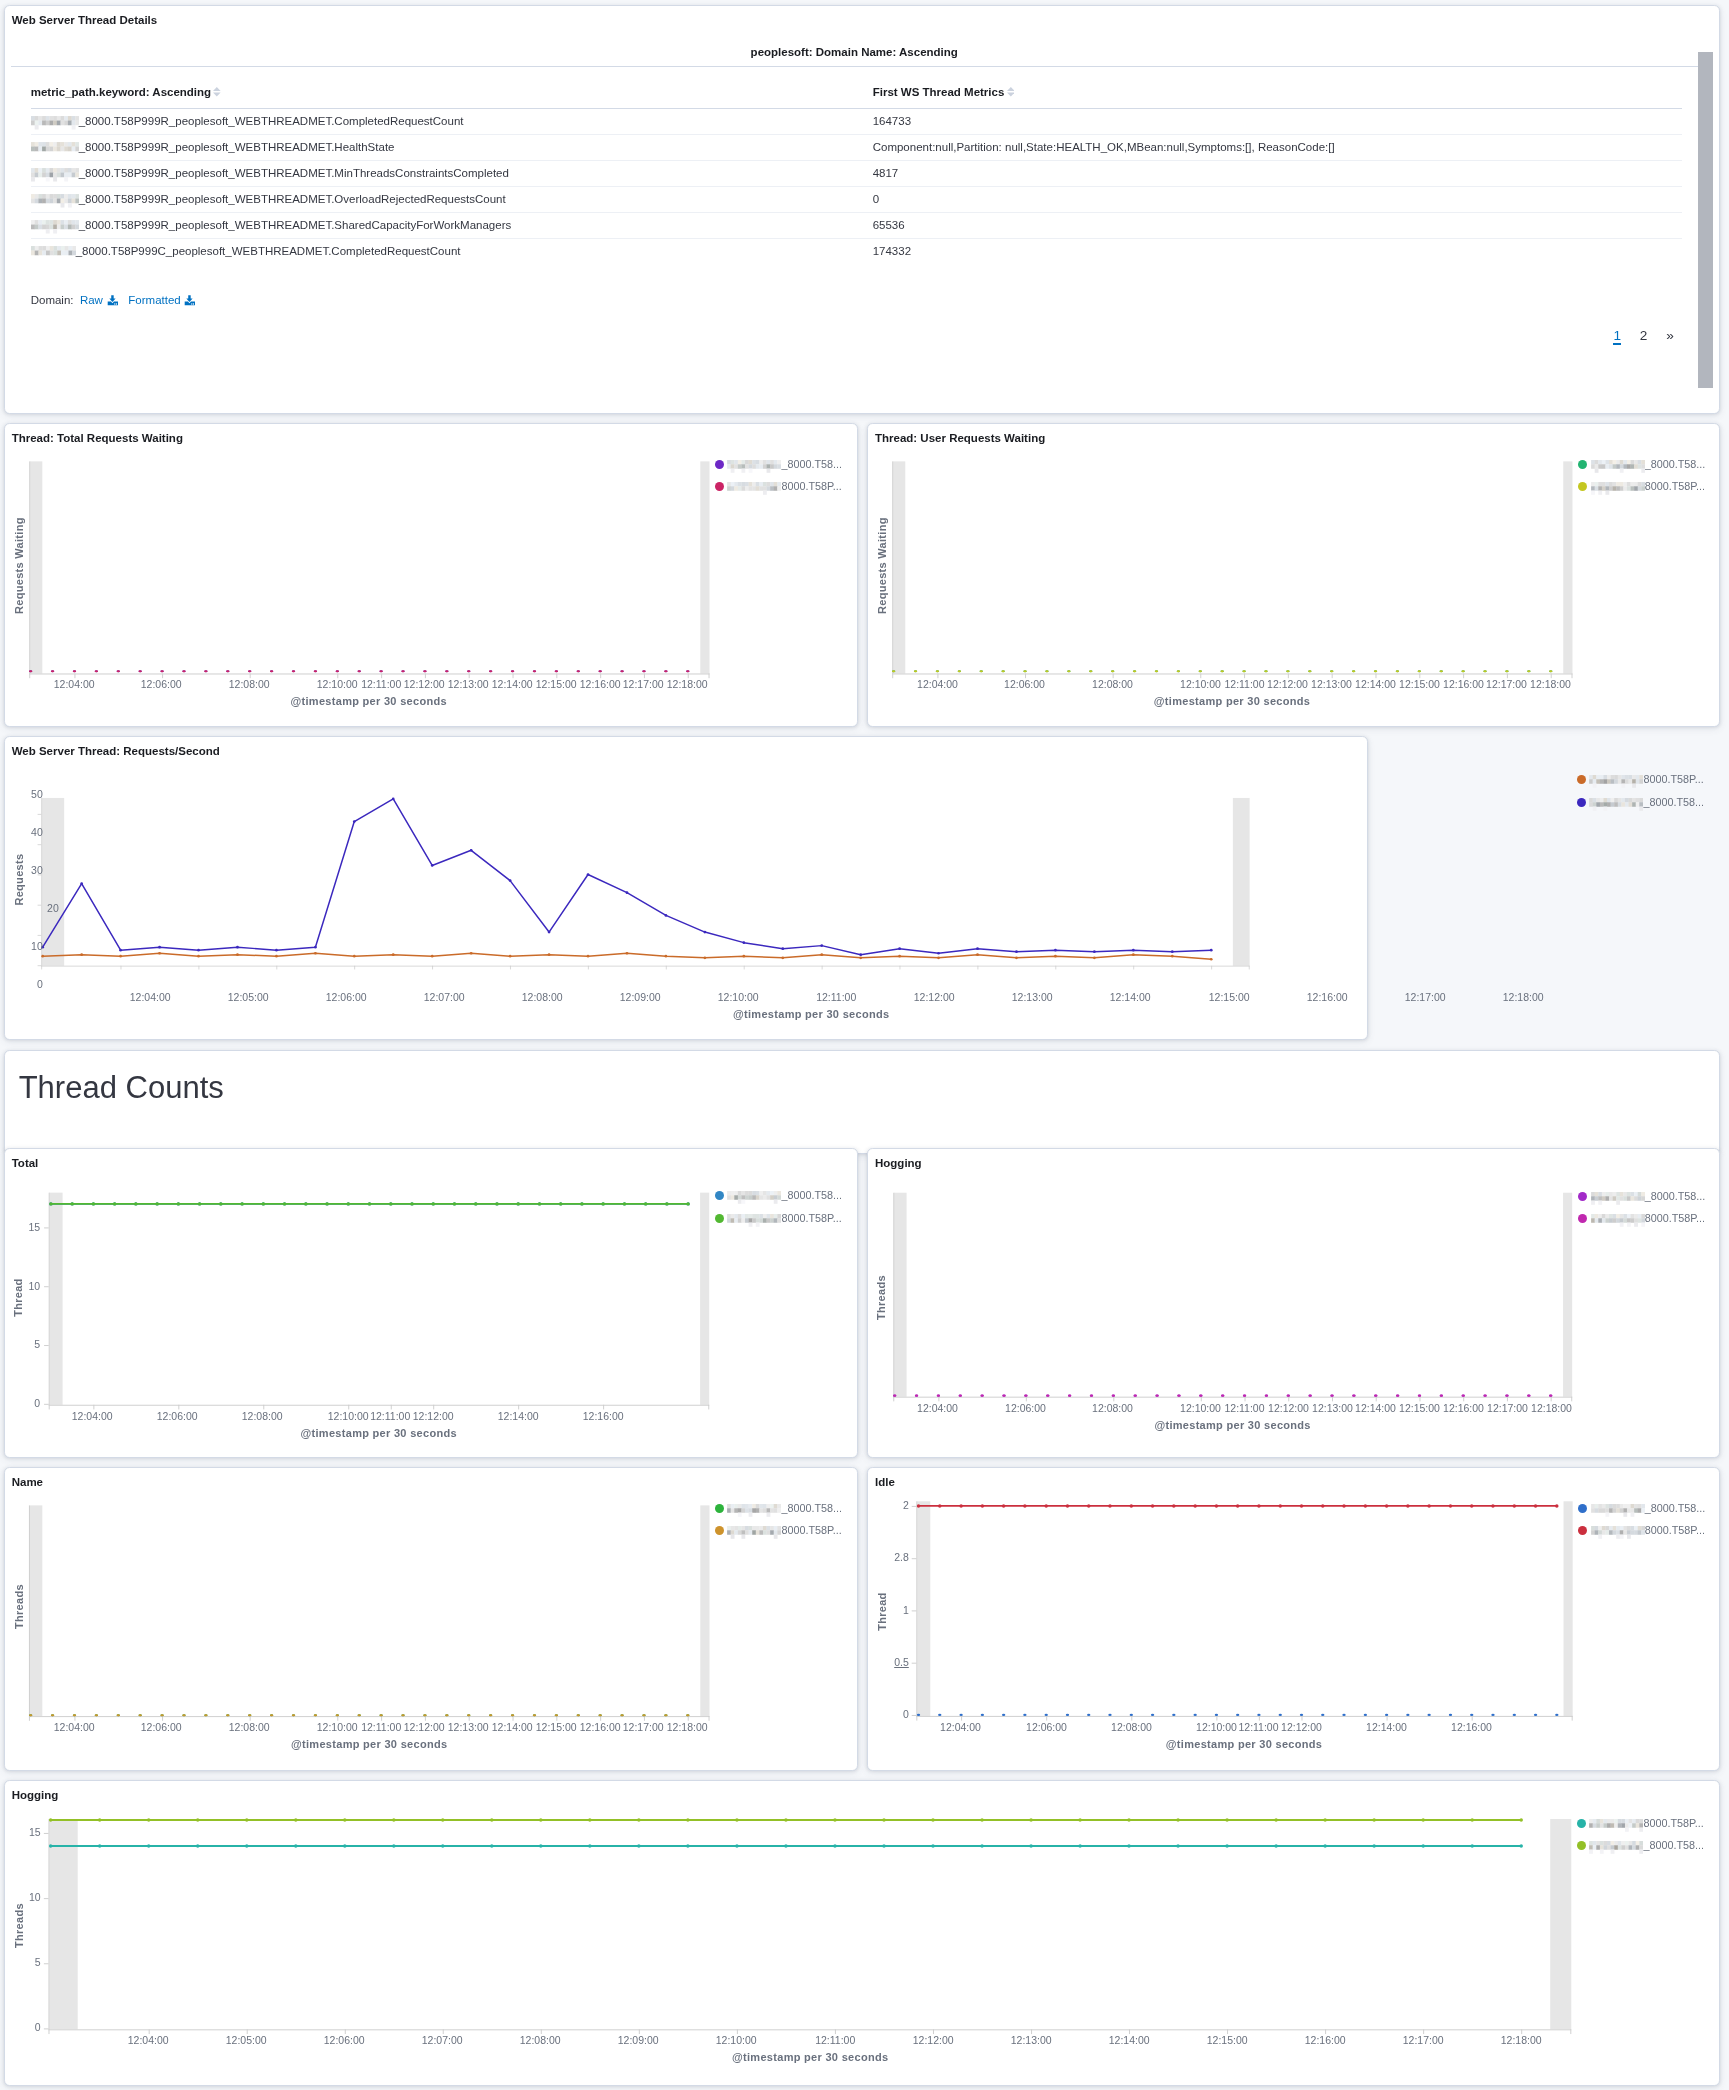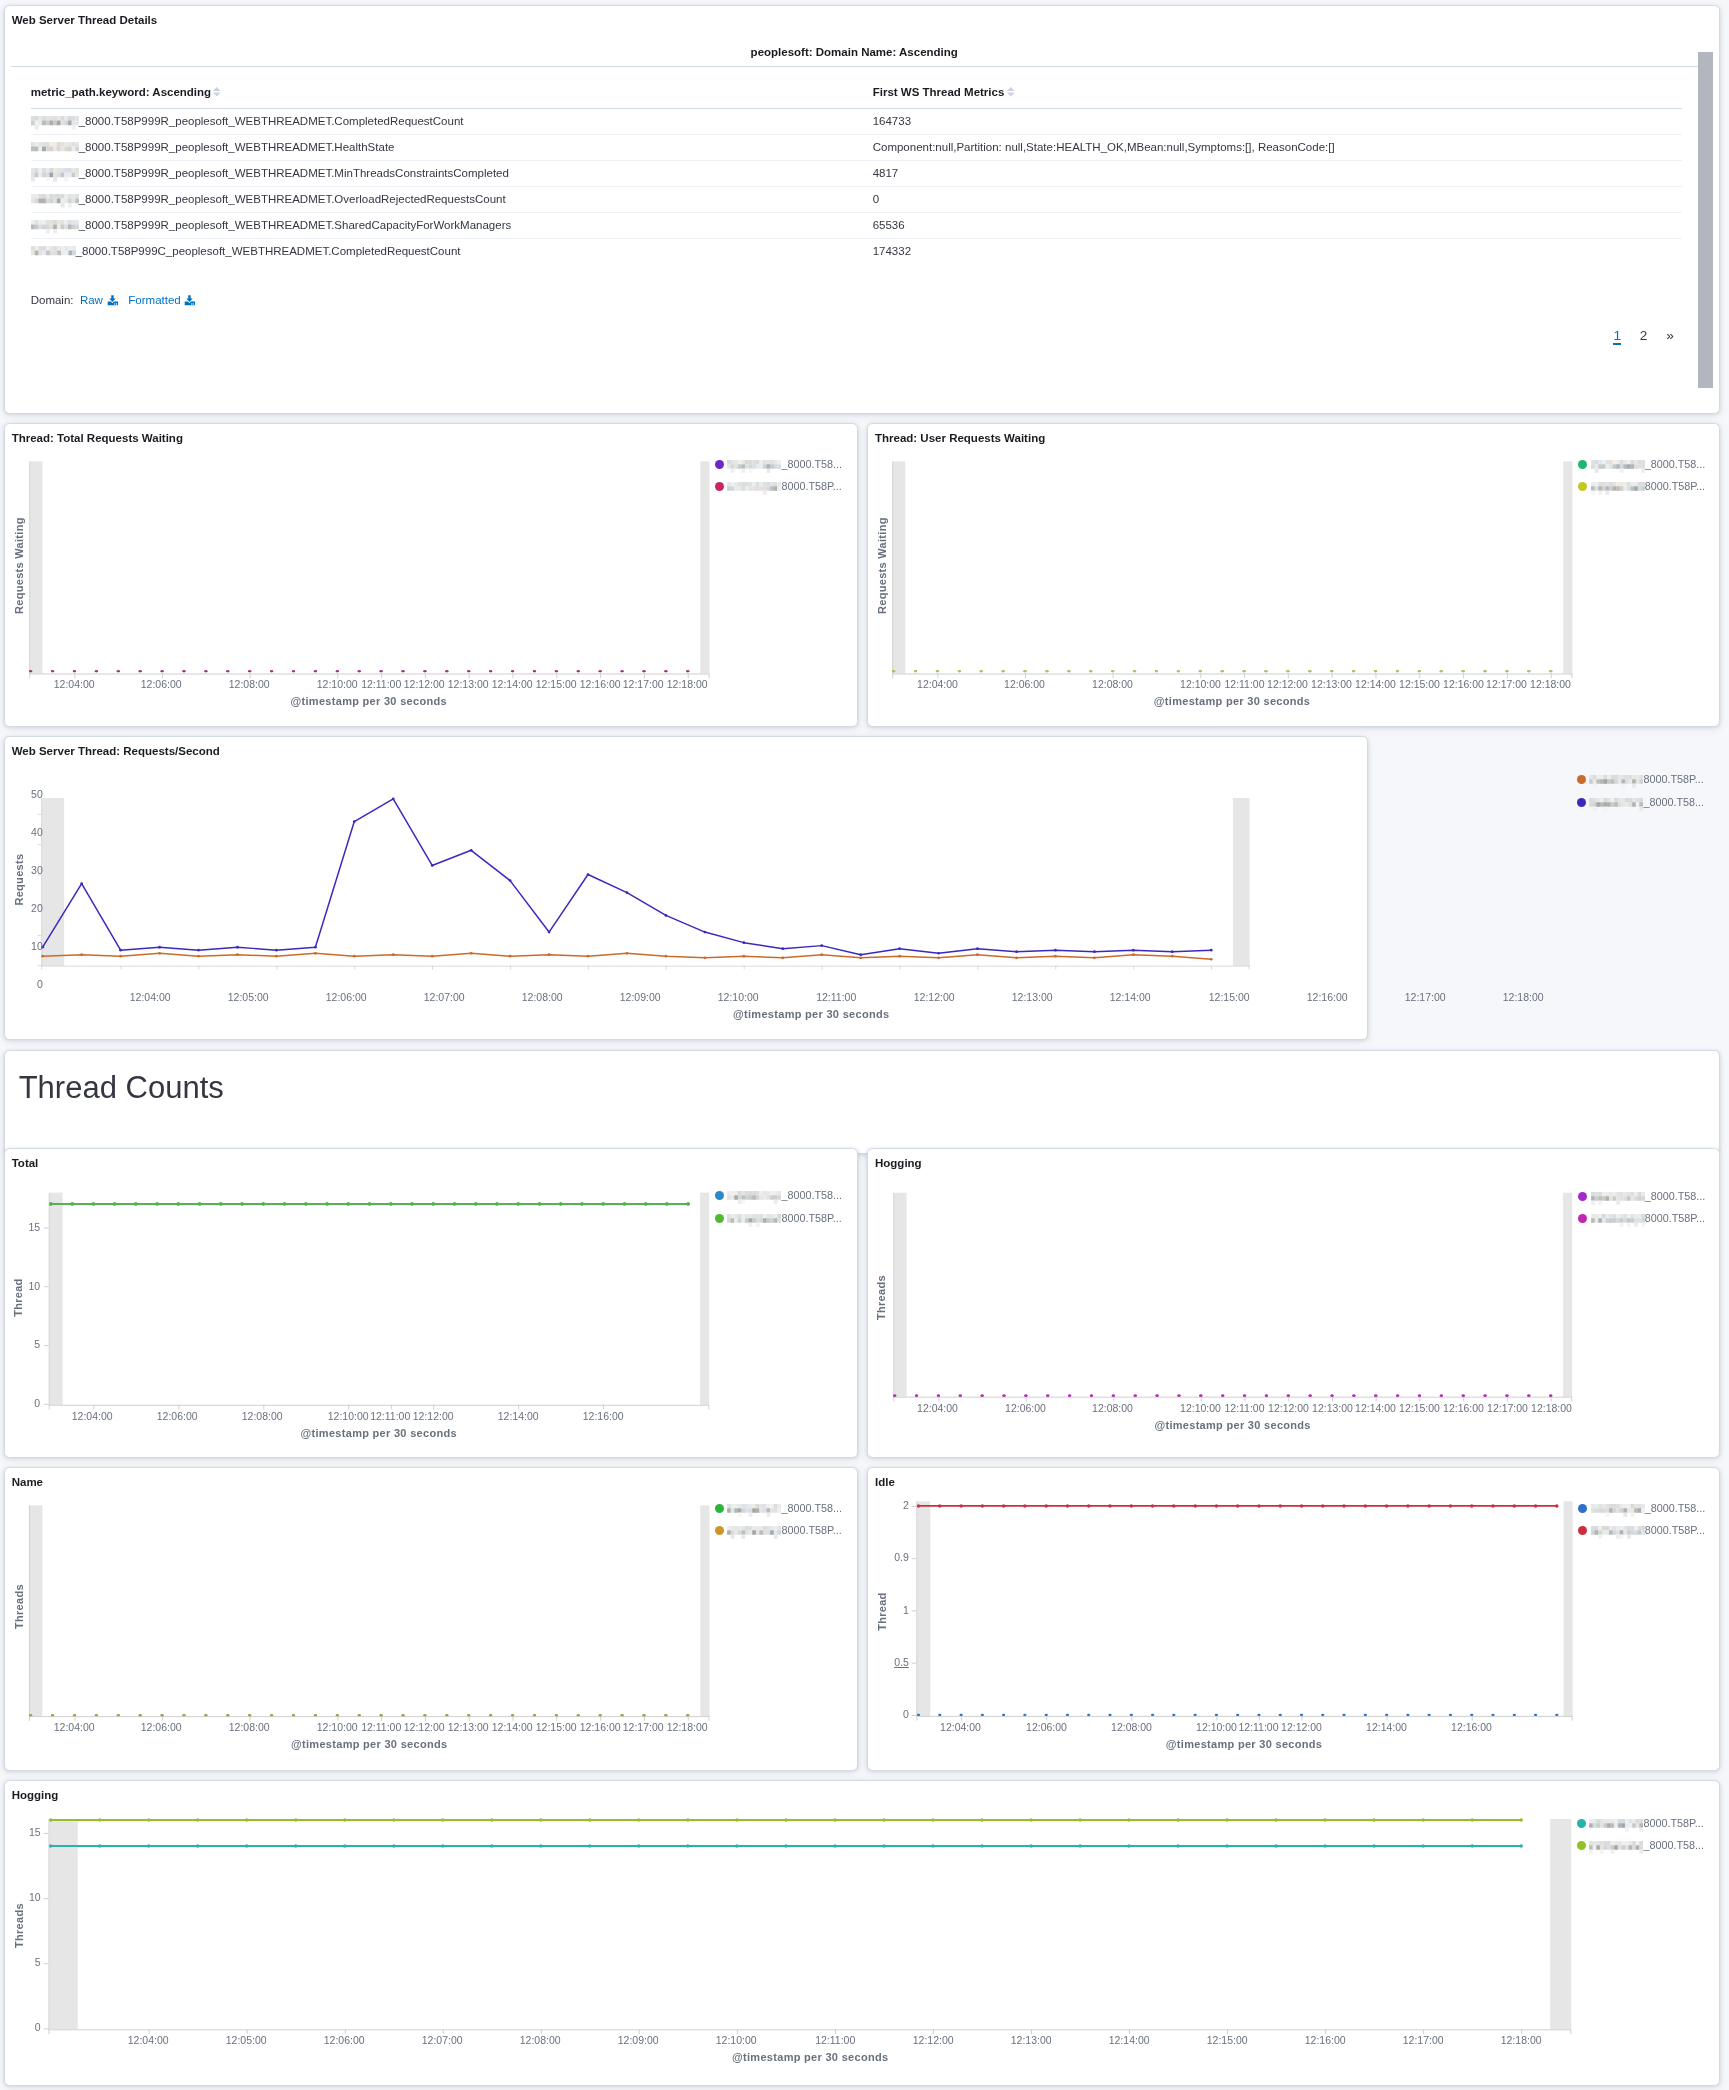--- a/index.html
+++ b/index.html
@@ -710,21 +710,21 @@
           <circle cx="1313.1" cy="243.9" r="1.85" fill="#3B28BE"></circle>
           <circle cx="1365.7" cy="248.0" r="1.85" fill="#3B28BE"></circle>
           <circle cx="1418.3" cy="246.0" r="1.85" fill="#3B28BE"></circle>
           <circle cx="1470.9" cy="248.0" r="1.85" fill="#3B28BE"></circle>
           <circle cx="1523.5" cy="246.0" r="1.85" fill="#3B28BE"></circle>
           <circle cx="1576.1" cy="248.0" r="1.85" fill="#3B28BE"></circle>
           <circle cx="1628.7" cy="246.0" r="1.85" fill="#3B28BE"></circle>
         </svg>
         <div class="ytick" style="left: -0.9px; top: 242px; width: 39px;">0</div>
         <div class="ytick" style="left: -0.9px; top: 204px; width: 39px;">10</div>
-        <div class="ytick" style="left: -0.9px; top: 166px; width: 39px;">20</div>
+        <div class="ytick" style="left: -0.9px; top: 166px; width: 39px; padding-left: 16px;">20</div>
         <div class="ytick" style="left: -0.9px; top: 128px; width: 39px;">30</div>
         <div class="ytick" style="left: -0.9px; top: 90px; width: 39px;">40</div>
         <div class="ytick" style="left: -0.9px; top: 52px; width: 39px;">50</div>
         <div class="tick" style="left: 113px; top: 255px; width: 65px; text-align: center;">12:04:00</div>
         <div class="tick" style="left: 211px; top: 255px; width: 65px; text-align: center;">12:05:00</div>
         <div class="tick" style="left: 309px; top: 255px; width: 65px; text-align: center;">12:06:00</div>
         <div class="tick" style="left: 407px; top: 255px; width: 65px; text-align: center;">12:07:00</div>
         <div class="tick" style="left: 505px; top: 255px; width: 65px; text-align: center;">12:08:00</div>
         <div class="tick" style="left: 603px; top: 255px; width: 65px; text-align: center;">12:09:00</div>
         <div class="tick" style="left: 701px; top: 255px; width: 65px; text-align: center;">12:10:00</div>
@@ -1410,21 +1410,21 @@
           <circle cx="624.9" cy="40.7" r="1.85" fill="#CB2F3E"></circle>
           <circle cx="647.7" cy="40.7" r="1.85" fill="#CB2F3E"></circle>
           <circle cx="670.5" cy="40.7" r="1.85" fill="#CB2F3E"></circle>
           <circle cx="693.4" cy="40.7" r="1.85" fill="#CB2F3E"></circle>
           <circle cx="716.2" cy="40.7" r="1.85" fill="#CB2F3E"></circle>
           <circle cx="739.0" cy="40.7" r="1.85" fill="#CB2F3E"></circle>
         </svg>
         <div class="ytick" style="left: 1.8px; top: 241px; width: 39px;">0</div>
         <div class="ytick" style="left: 1.8px; top: 189px; width: 39px; text-decoration: underline;">0.5</div>
         <div class="ytick" style="left: 1.8px; top: 137px; width: 39px;">1</div>
-        <div class="ytick" style="left: 1.8px; top: 84px; width: 39px;">0.9</div>
+        <div class="ytick" style="left: 1.8px; top: 84px; width: 39px;">2.8</div>
         <div class="ytick" style="left: 1.8px; top: 32px; width: 39px;">2</div>
         <div class="tick" style="left: 60px; top: 254px; width: 65px; text-align: center;">12:04:00</div>
         <div class="tick" style="left: 146px; top: 254px; width: 65px; text-align: center;">12:06:00</div>
         <div class="tick" style="left: 231px; top: 254px; width: 65px; text-align: center;">12:08:00</div>
         <div class="tick" style="left: 316px; top: 254px; width: 65px; text-align: center;">12:10:00</div>
         <div class="tick" style="left: 358px; top: 254px; width: 65px; text-align: center;">12:11:00</div>
         <div class="tick" style="left: 401px; top: 254px; width: 65px; text-align: center;">12:12:00</div>
         <div class="tick" style="left: 486px; top: 254px; width: 65px; text-align: center;">12:14:00</div>
         <div class="tick" style="left: 571px; top: 254px; width: 65px; text-align: center;">12:16:00</div>
         <div class="axlabel" style="left: 48px; top: 271px; width: 656px; text-align: center;">@timestamp per 30 seconds</div>

